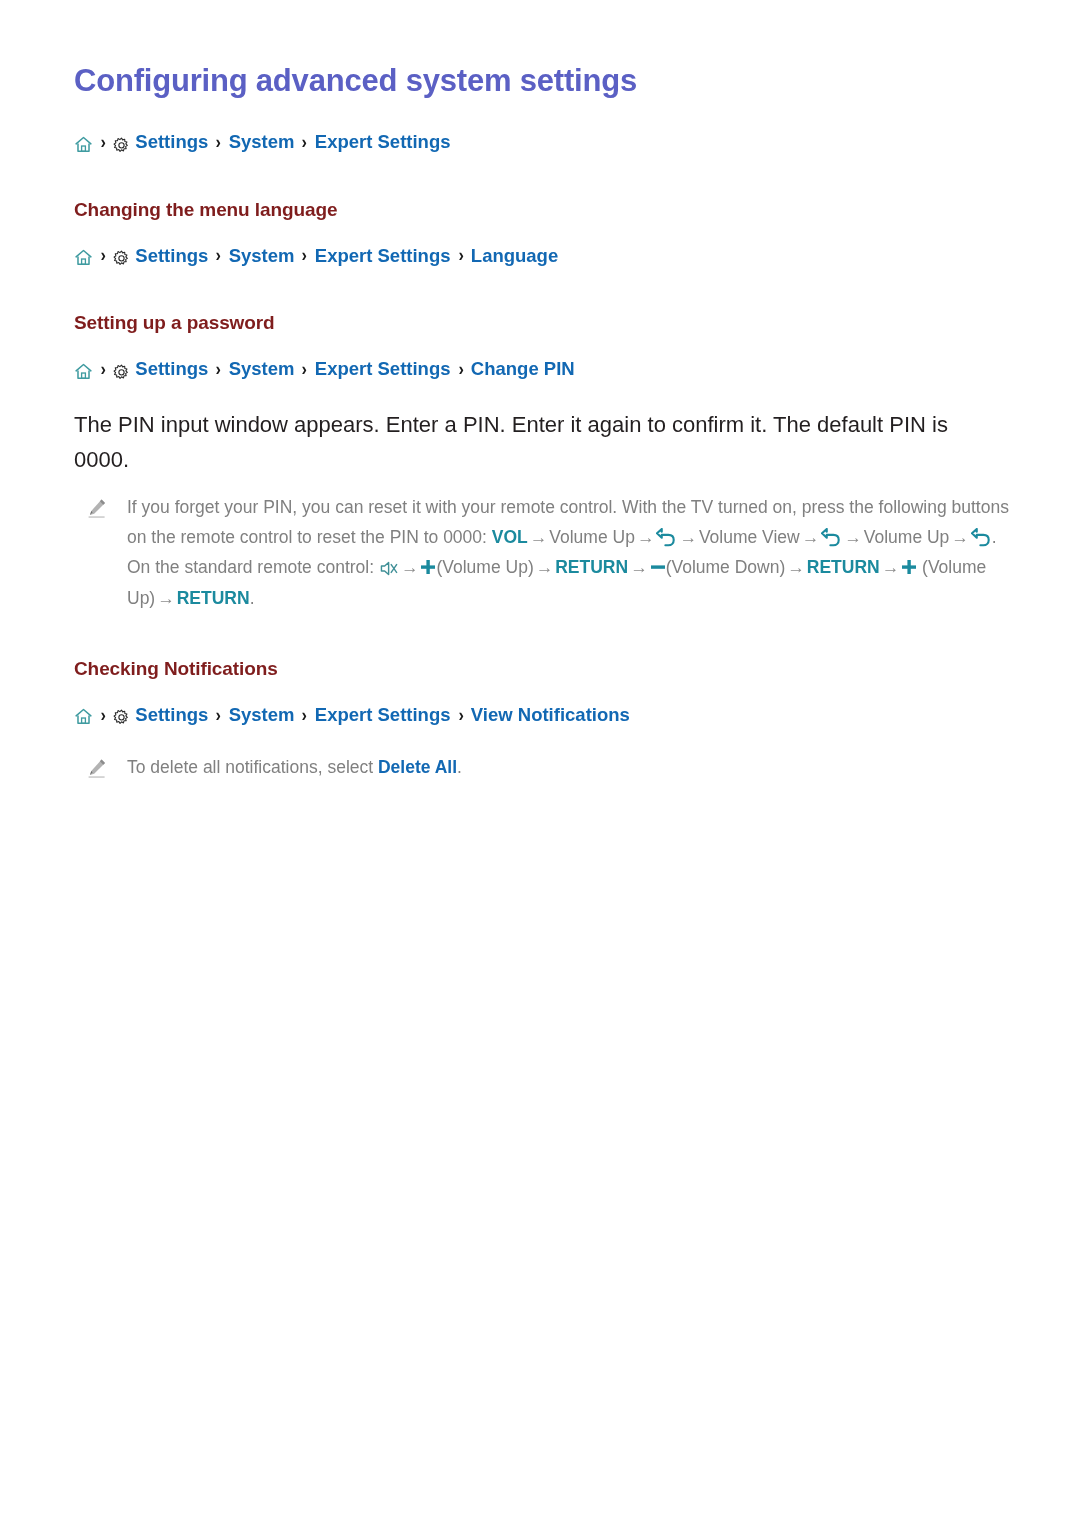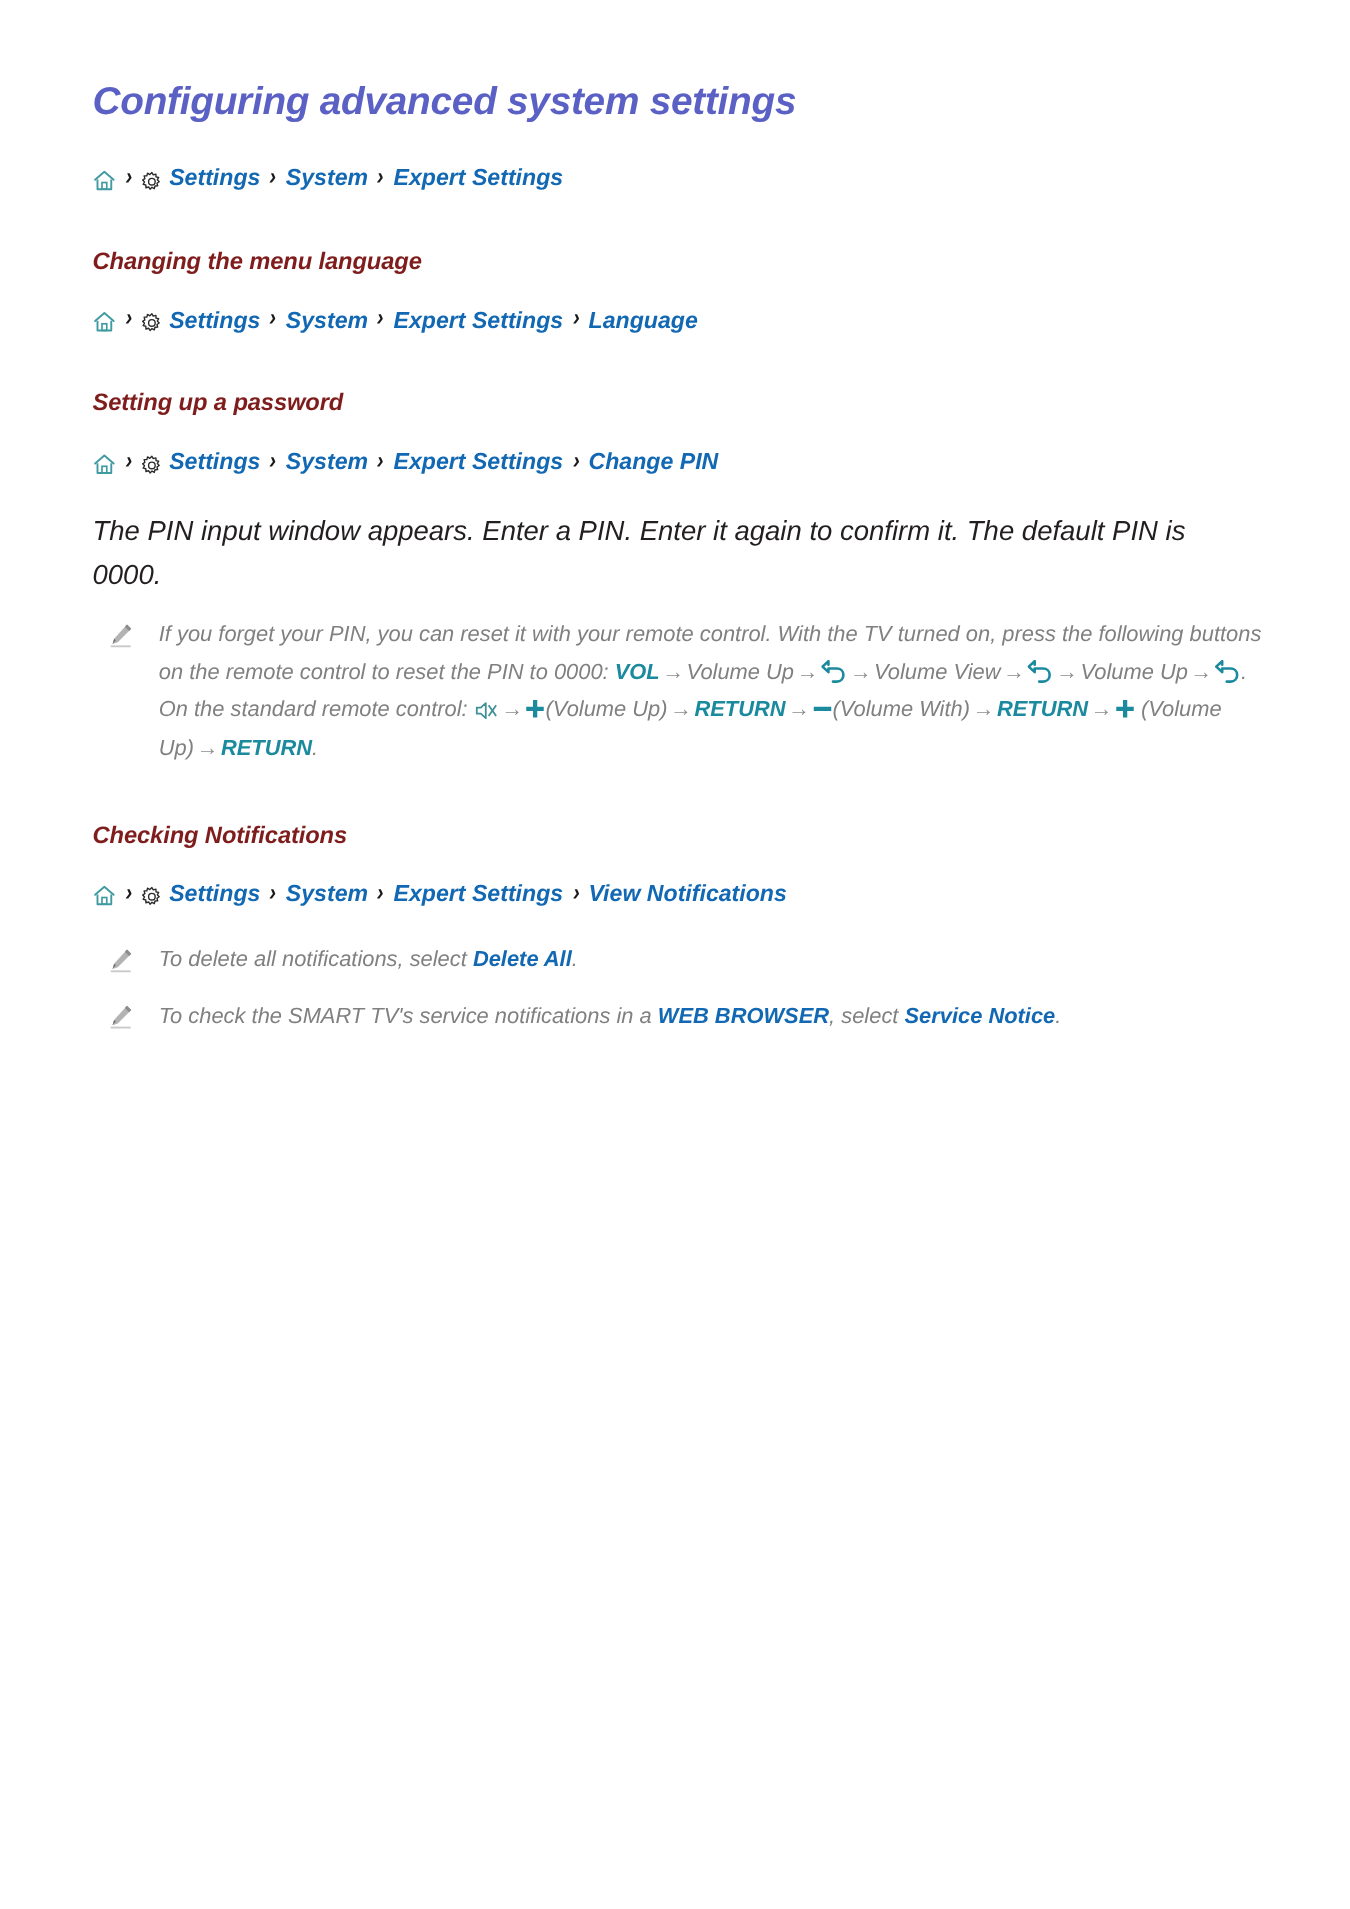--- a/index.html
+++ b/index.html
@@ -12,21 +12,20 @@
     height: 1527px;
     font-family: "Liberation Sans", sans-serif;
     -webkit-font-smoothing: antialiased;
   }
   .page {
     position: relative;
     width: 1080px;
     height: 1480px;
     box-sizing: border-box;
     padding: 62px 60px 0 74px;
-    font-style: italic;
   }
 
   
   .doc-title {
     color: #5b60c4;
     font-size: 31px;
     font-weight: bold;
     letter-spacing: -0.2px;
     margin: 0 0 30px 0;
     line-height: 1.25;
@@ -233,21 +232,21 @@
             <path d="M6.0 4.0 L6.0 1.0 L1.0 5.6 L6.0 10.2 L6.0 7.2 L13.0 7.2 C16.4 7.2 18.6 9.4 18.6 12.6 C18.6 15.8 16.4 18.2 13.0 18.2 L9.8 18.2" fill="none" stroke="#1b8a9e" stroke-width="2.2" stroke-linejoin="round" stroke-linecap="round"></path>
           </svg></span><span>. On the standard remote control: </span><span class="glyph mute"><svg viewBox="0 0 20 18" width="20" height="17" aria-hidden="true">
             <path d="M2.0 6.4 L5.4 6.4 L9.6 2.6 L9.6 15.4 L5.4 11.6 L2.0 11.6 Z" fill="none" stroke="#3f8f96" stroke-width="1.5" stroke-linejoin="round"></path>
             <line x1="12.0" y1="4.4" x2="18.4" y2="13.6" stroke="#3f8f96" stroke-width="1.5"></line>
             <line x1="18.4" y1="4.4" x2="12.0" y2="13.6" stroke="#3f8f96" stroke-width="1.5"></line>
           </svg></span><span class="arrow">→</span><span class="glyph plus"><svg viewBox="0 0 16 16" width="16" height="16" aria-hidden="true">
             <rect x="6.4" y="1.0" width="3.4" height="14" fill="#1b8a9e"></rect>
             <rect x="1.0" y="6.4" width="14" height="3.4" fill="#1b8a9e"></rect>
           </svg></span><span>(Volume Up)</span><span class="arrow">→</span><span class="k-teal">RETURN</span><span class="arrow">→</span><span class="glyph minus"><svg viewBox="0 0 16 16" width="16" height="16" aria-hidden="true">
             <rect x="1.0" y="6.4" width="14" height="3.4" fill="#1b8a9e"></rect>
-          </svg></span><span>(Volume With)</span><span class="arrow">→</span><span class="k-teal">RETURN</span><span class="arrow">→</span><span class="glyph plus"><svg viewBox="0 0 16 16" width="16" height="16" aria-hidden="true">
+          </svg></span><span>(Volume Down)</span><span class="arrow">→</span><span class="k-teal">RETURN</span><span class="arrow">→</span><span class="glyph plus"><svg viewBox="0 0 16 16" width="16" height="16" aria-hidden="true">
             <rect x="6.4" y="1.0" width="3.4" height="14" fill="#1b8a9e"></rect>
             <rect x="1.0" y="6.4" width="14" height="3.4" fill="#1b8a9e"></rect>
           </svg></span>
       <span>(Volume Up)</span><span class="arrow">→</span><span class="k-teal">RETURN</span><span>.</span>
     </div>
   </div>
 
   <h2 class="section-title">Checking Notifications</h2>
 
   <div class="breadcrumb">
@@ -280,25 +279,14 @@
       <svg viewBox="0 0 22 22" width="22" height="22" aria-hidden="true">
         <path d="M15.6 2.6 L19.0 6.0 L8.2 16.8 L4.0 18.1 L5.3 13.9 Z" fill="#b3b3b3"></path>
         <path d="M15.6 2.6 L19.0 6.0 L17.3 7.7 L13.9 4.3 Z" fill="#8c8c8c"></path>
         <path d="M4.0 18.1 L5.3 13.9 L6.6 15.2 Z" fill="#6e6e6e"></path>
         <rect x="2.6" y="19.3" width="16" height="1.5" fill="#c9c9c9"></rect>
       </svg>
     </span>
     <div class="note-body"><span>To delete all notifications, select </span><span class="k-blue">Delete All</span><span>.</span></div>
   </div>
 
-  <div class="note note-sm">
-    <span class="note-icon">
-      <svg viewBox="0 0 22 22" width="22" height="22" aria-hidden="true">
-        <path d="M15.6 2.6 L19.0 6.0 L8.2 16.8 L4.0 18.1 L5.3 13.9 Z" fill="#b3b3b3"></path>
-        <path d="M15.6 2.6 L19.0 6.0 L17.3 7.7 L13.9 4.3 Z" fill="#8c8c8c"></path>
-        <path d="M4.0 18.1 L5.3 13.9 L6.6 15.2 Z" fill="#6e6e6e"></path>
-        <rect x="2.6" y="19.3" width="16" height="1.5" fill="#c9c9c9"></rect>
-      </svg>
-    </span>
-    <div class="note-body"><span>To check the SMART TV's service notifications in a </span><span class="k-blue">WEB BROWSER</span><span>, select </span><span class="k-blue">Service Notice</span><span>.</span></div>
-  </div>
 
 </div>
 
 </body></html>

